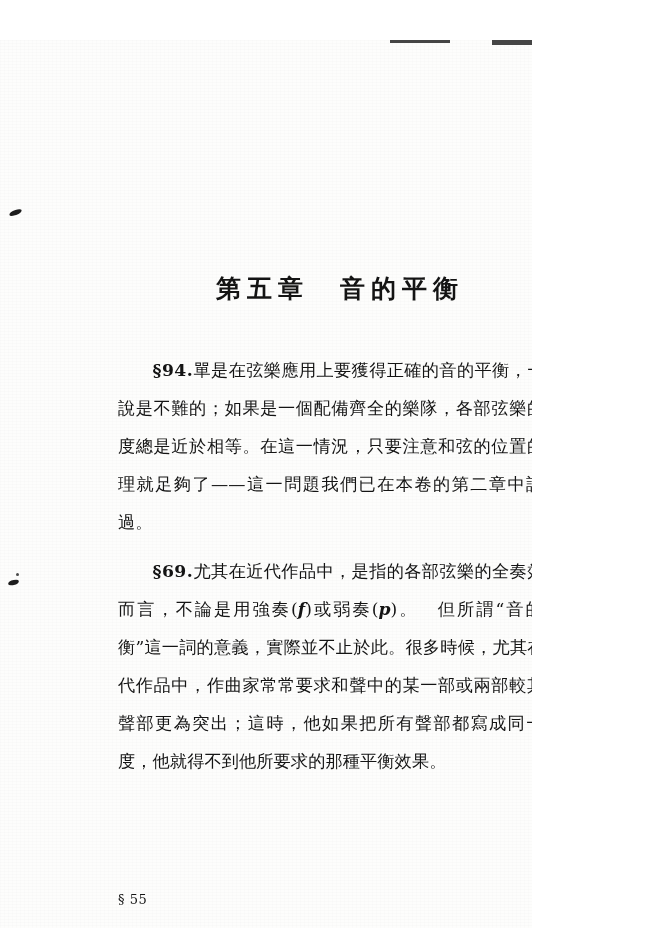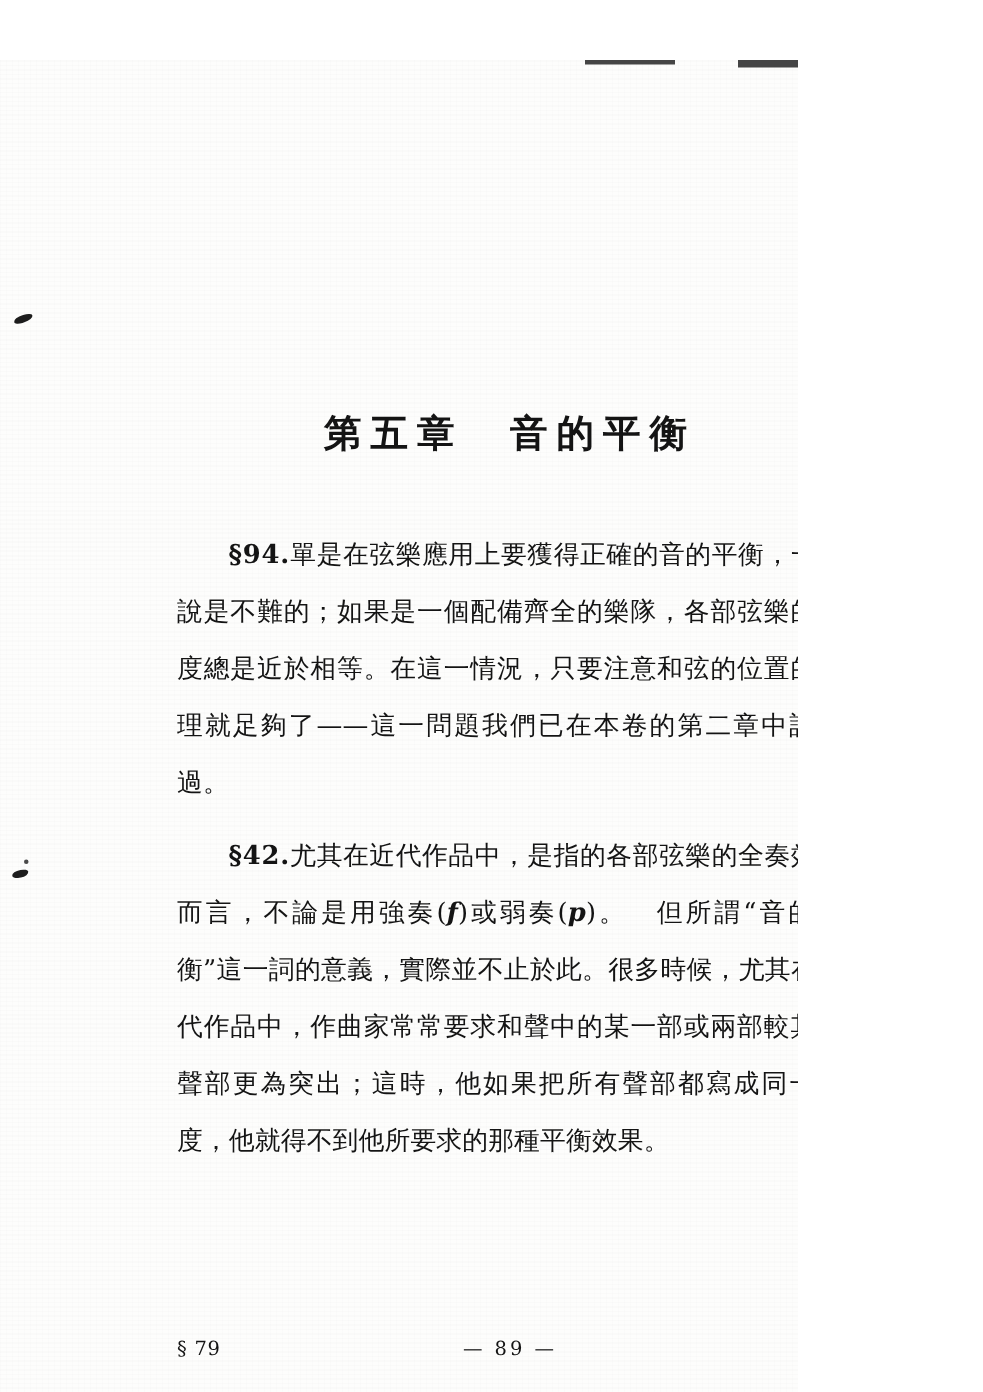--- a/index.html
+++ b/index.html
@@ -175,27 +175,26 @@
   <div class="fleck f3"></div>
   <div class="fleck f4"></div>
 
   <div id="content">
 
     <h1 class="chapter-title">第五章　音的平衡</h1>
 
 
     <p class="para"><span class="sect">§94.</span><span>單是在弦樂應用上要獲得正確的音的平衡，一般說是不難的；如果是一個配備齊全的樂隊，各部弦樂的力度總是近於相等。在這一情況，只要注意和弦的位置的處理就足夠了——這一問題我們已在本卷的第二章中討論過。</span></p>
 
-    <p class="para"><span class="sect">§42.</span><span>尤其在近代作品中，是指的各部弦樂的全奏效果而言，不論是用強奏(</span><span class="dyn">f</span><span>)或弱奏(</span><span class="dyn">p</span><span>)。　但所謂“</span><span class="emph">音的平衡</span><span>”這一詞的意義，實際並不止於此。很多時候，尤其在近代作品中，作曲家常常要求和聲中的某一部或兩部較其他聲部更為突出；這時，他如果把所有聲部都寫成同一力度，他就得不到他所要求的那種平衡效果。</span></p>
+    <p class="para"><span class="sect">§69.</span><span>尤其在近代作品中，是指的各部弦樂的全奏效果而言，不論是用強奏(</span><span class="dyn">f</span><span>)或弱奏(</span><span class="dyn">p</span><span>)。　但所謂“</span><span class="emph">音的平衡</span><span>”這一詞的意義，實際並不止於此。很多時候，尤其在近代作品中，作曲家常常要求和聲中的某一部或兩部較其他聲部更為突出；這時，他如果把所有聲部都寫成同一力度，他就得不到他所要求的那種平衡效果。</span></p>
 
   </div>
 
   <div id="footer">
-    <span class="foot-left">§ 79</span>
-    <span class="foot-center">— 89 —</span>
+    <span class="foot-left">§ 55</span>
   </div>
 
   <div id="wm-rule"></div>
 
   <div id="watermark">
     <span class="wm-cn">歌谱简谱网</span><span class="wm-url">jianpu.cn</span>
   </div>
 
 </div>
 

